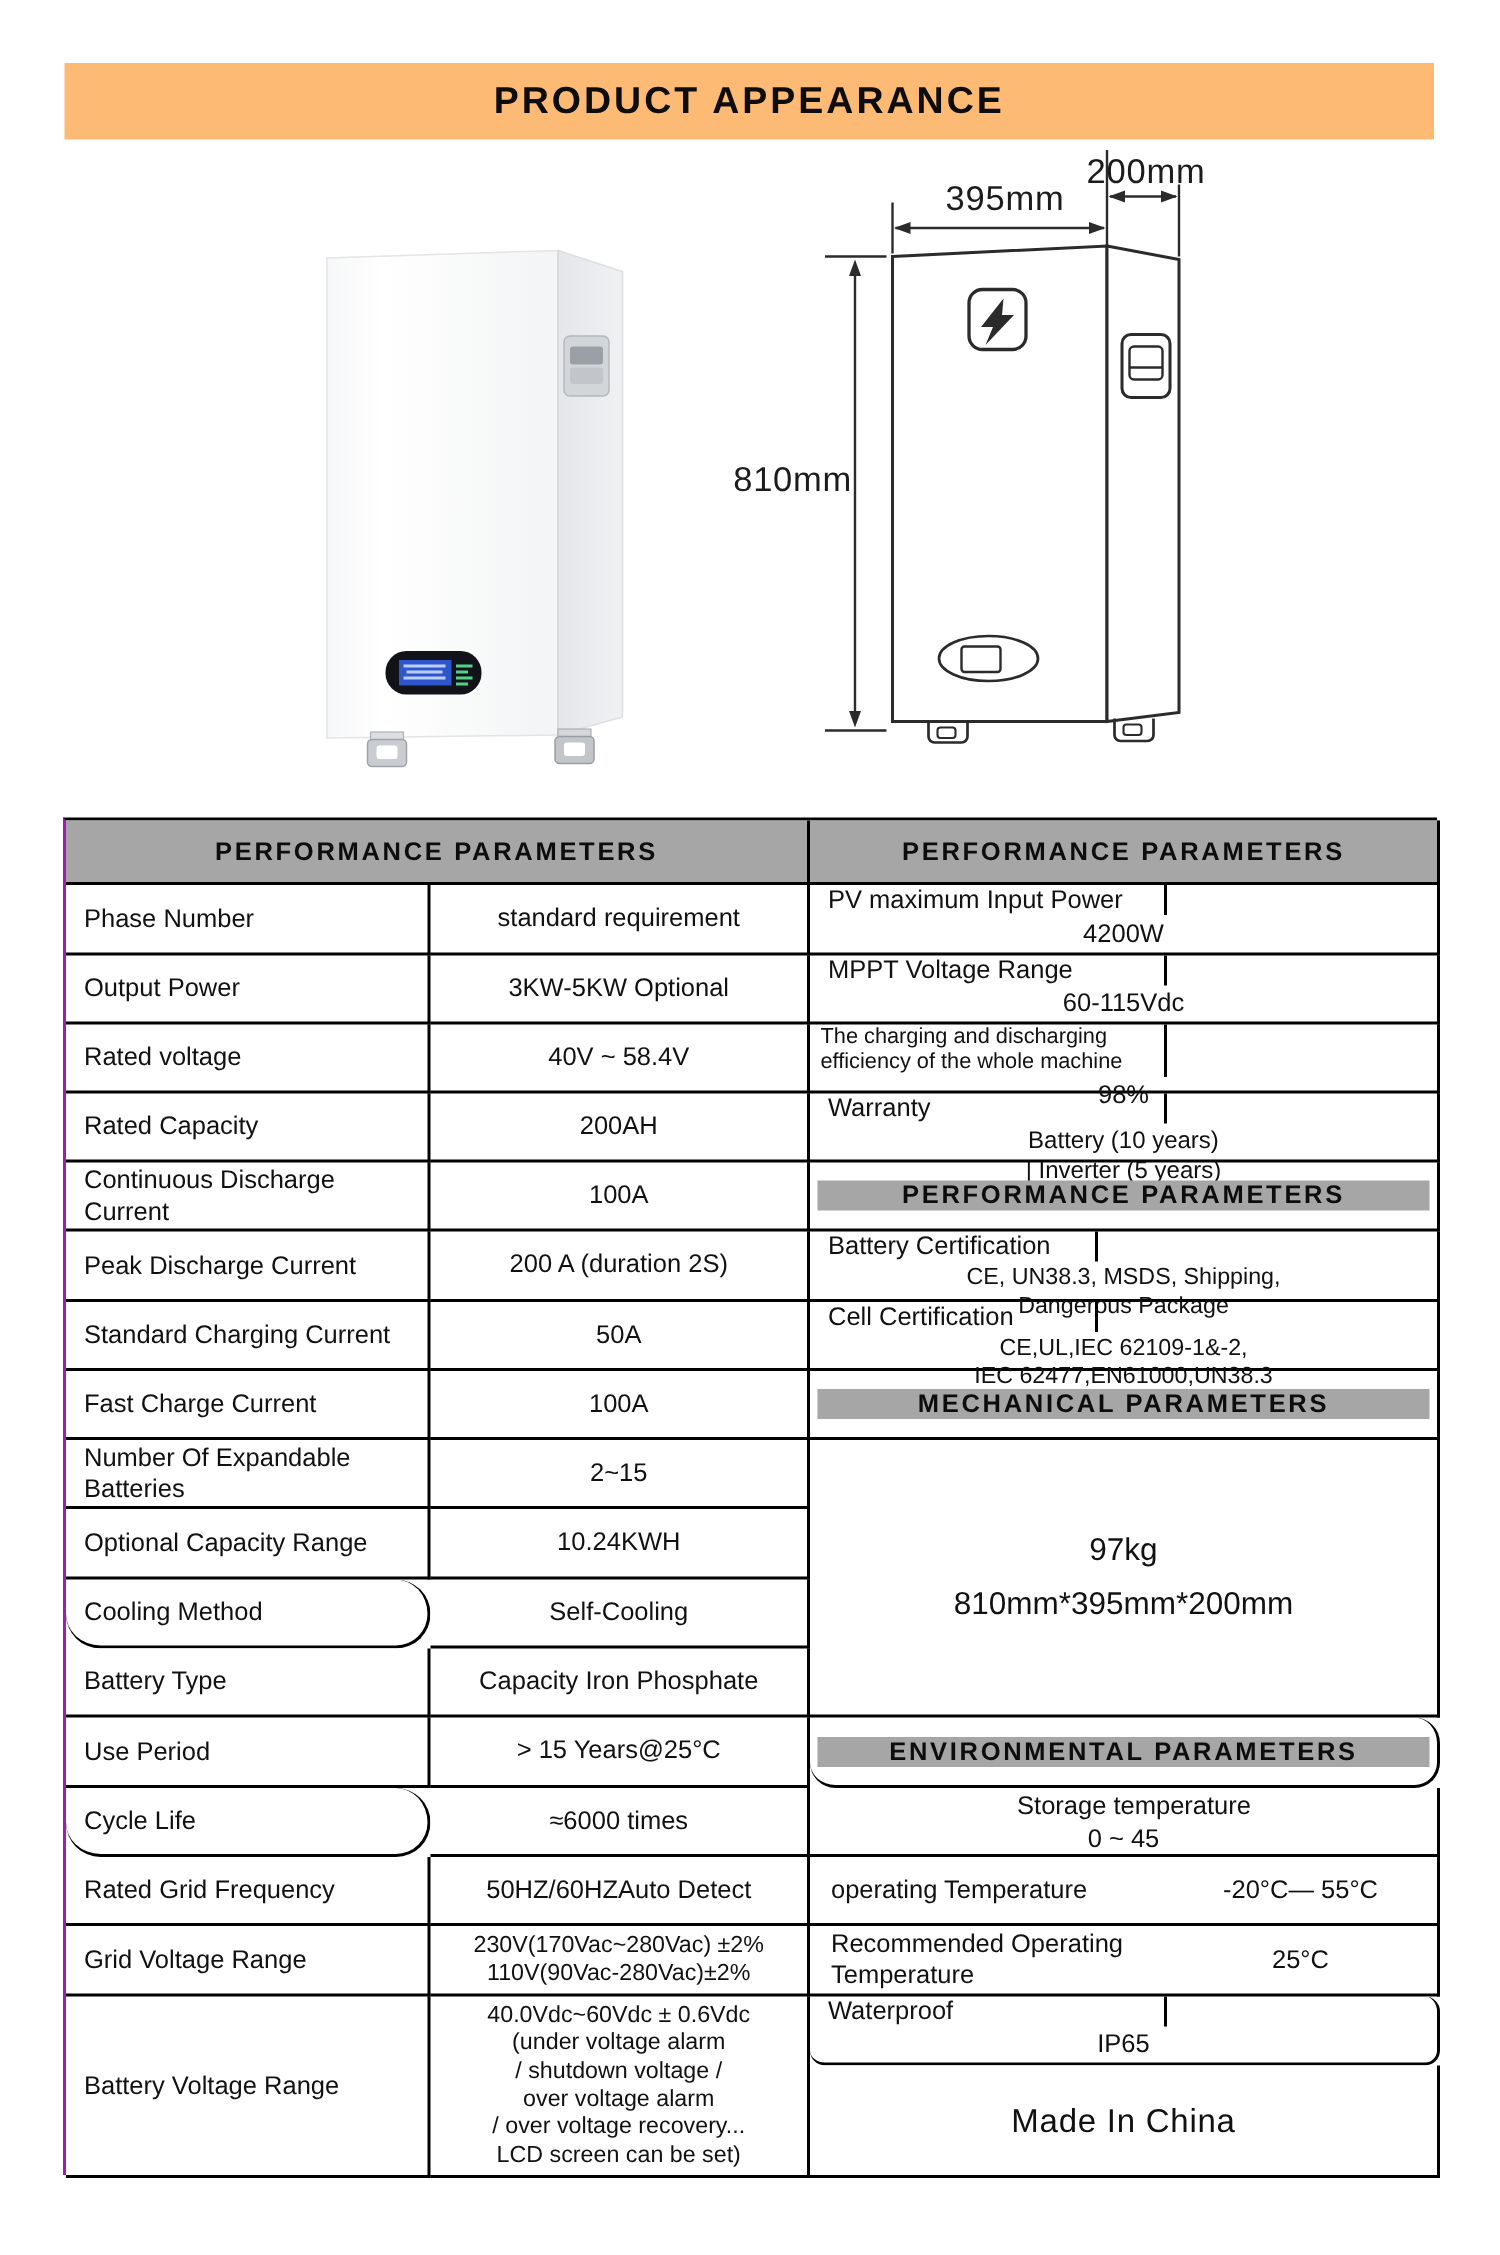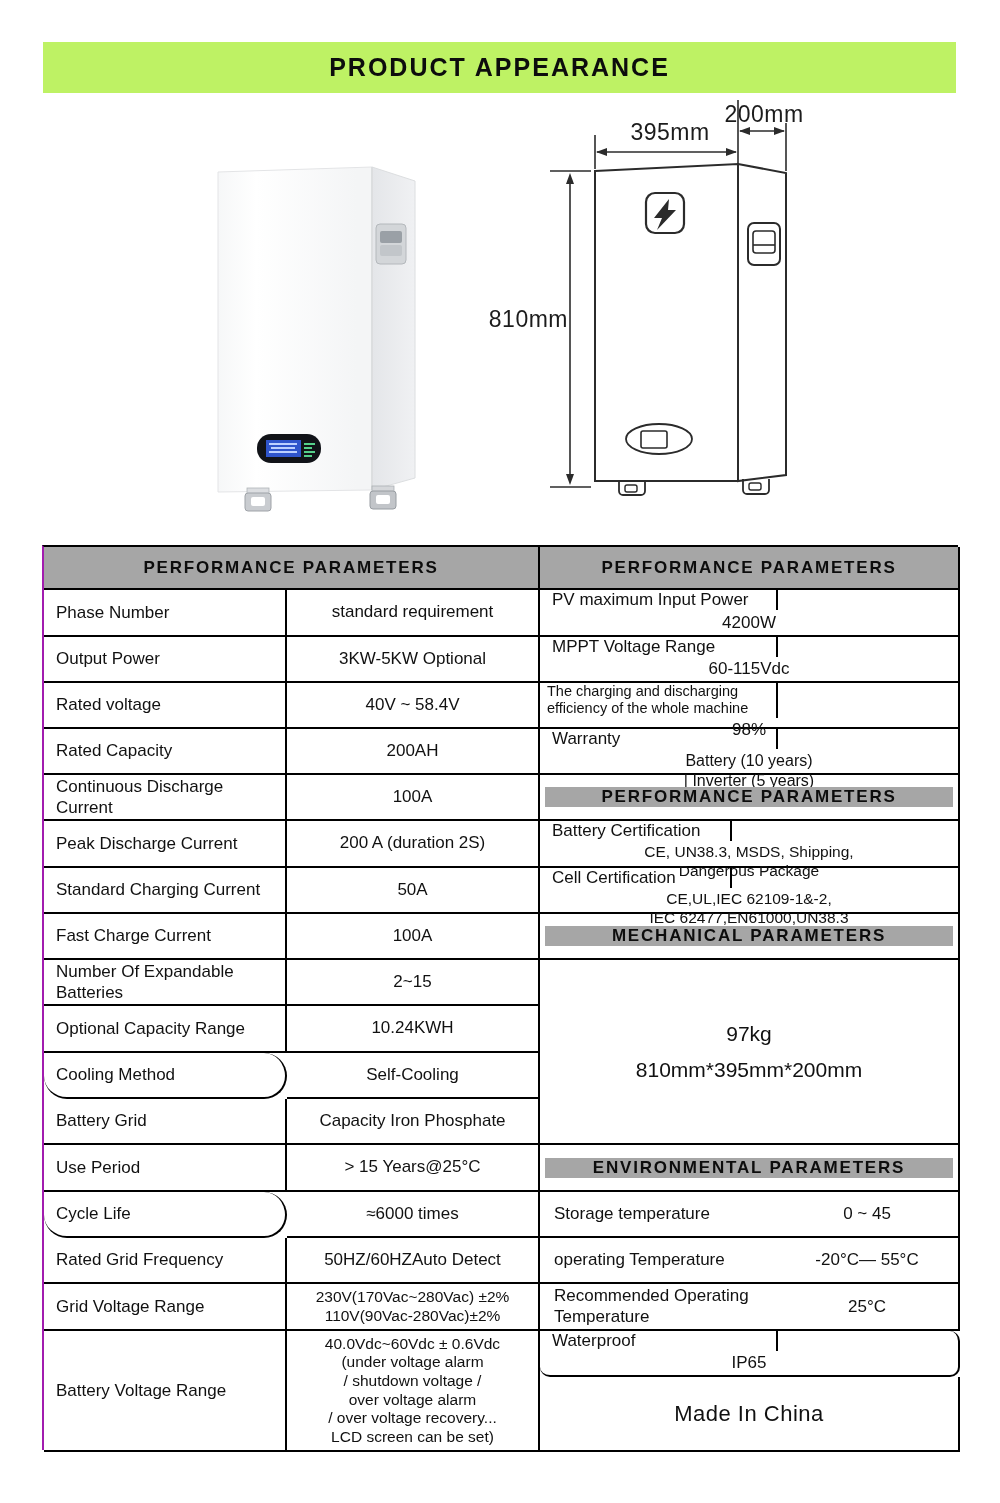--- a/index.html
+++ b/index.html
@@ -4,21 +4,21 @@
 <style>
   html,body{margin:0;padding:0;background:#ffffff;}
   body{
     width:1000px;height:1503px;position:relative;overflow:hidden;
     font-family:"Liberation Sans", sans-serif;color:#111;
     -webkit-font-smoothing:antialiased;
   }
   
   .banner{
     position:absolute;left:43px;top:42px;width:913px;height:51px;
-    background:#bef264;display:flex;align-items:center;justify-content:center;
+    background:#fdba74;display:flex;align-items:center;justify-content:center;
   }
   .banner-title{font-weight:bold;font-size:25px;letter-spacing:2px;color:#0d0d0d;}
   
   .illus{position:absolute;}
   .dim-label{
     position:absolute;font-size:23px;color:#1c1c1c;letter-spacing:0.5px;
   }
   
   .spec-table{
     position:absolute;left:42px;top:545px;width:916px;height:905px;
@@ -190,21 +190,21 @@
   <div class="cell lab" style="grid-column:1;grid-row:8;">Standard Charging Current</div>
   <div class="cell val" style="grid-column:2;grid-row:8;">50A</div>
   <div class="cell lab" style="grid-column:1;grid-row:9;">Fast Charge Current</div>
   <div class="cell val" style="grid-column:2;grid-row:9;">100A</div>
   <div class="cell lab" style="grid-column:1;grid-row:10;">Number Of Expandable Batteries</div>
   <div class="cell val" style="grid-column:2;grid-row:10;">2~15</div>
   <div class="cell lab" style="grid-column:1;grid-row:11;">Optional Capacity Range</div>
   <div class="cell val" style="grid-column:2;grid-row:11;">10.24KWH</div>
   <div class="cell lab" style="grid-column:1;grid-row:12;border-radius:23px;">Cooling Method</div>
   <div class="cell val" style="grid-column:2;grid-row:12;">Self-Cooling</div>
-  <div class="cell lab" style="grid-column:1;grid-row:13;">Battery Grid</div>
+  <div class="cell lab" style="grid-column:1;grid-row:13;">Battery Type</div>
   <div class="cell val" style="grid-column:2;grid-row:13;">Capacity Iron Phosphate</div>
   <div class="cell lab" style="grid-column:1;grid-row:14;">Use Period</div>
   <div class="cell val" style="grid-column:2;grid-row:14;">&gt; 15 Years@25°C</div>
   <div class="cell lab" style="grid-column:1;grid-row:15;border-radius:23px;">Cycle Life</div>
   <div class="cell val" style="grid-column:2;grid-row:15;">≈6000 times</div>
   <div class="cell lab" style="grid-column:1;grid-row:16;">Rated Grid Frequency</div>
   <div class="cell val" style="grid-column:2;grid-row:16;">50HZ/60HZAuto Detect</div>
   <div class="cell lab" style="grid-column:1;grid-row:17;">Grid Voltage Range</div>
   <div class="cell val prelines fs155" style="grid-column:2;grid-row:17;">230V(170Vac~280Vac) ±2%
 110V(90Vac-280Vac)±2%</div>
@@ -248,25 +248,25 @@
     <div class="rvalue prelines fs155">CE,UL,IEC 62109-1&amp;-2,
 IEC 62477,EN61000,UN38.3</div>
   </div>
 
   <div class="cell band-wrap" style="grid-column:3;grid-row:9;">
     <div class="band">MECHANICAL PARAMETERS</div>
   </div>
   <div class="cell big-center prelines" style="grid-column:3;grid-row:10/14;">97kg
 810mm*395mm*200mm</div>
 
-  <div class="cell band-wrap" style="grid-column:3;grid-row:14;">
+  <div class="cell band-wrap" style="grid-column:3;grid-row:14;border-radius:17px;">
     <div class="band">ENVIRONMENTAL PARAMETERS</div>
   </div>
 
-  <div class="cell envrow" style="grid-column:3;grid-row:15;">
+  <div class="cell envrow" style="grid-column:3;grid-row:15;flex-direction:column;">
     <div class="envlabel">Storage temperature</div>
     <div class="envvalue">0 ~ 45</div>
   </div>
   <div class="cell envrow" style="grid-column:3;grid-row:16;">
     <div class="envlabel">operating Temperature</div>
     <div class="envvalue">-20°C— 55°C</div>
   </div>
   <div class="cell envrow" style="grid-column:3;grid-row:17;">
     <div class="envlabel">Recommended Operating Temperature</div>
     <div class="envvalue">25°C</div>

